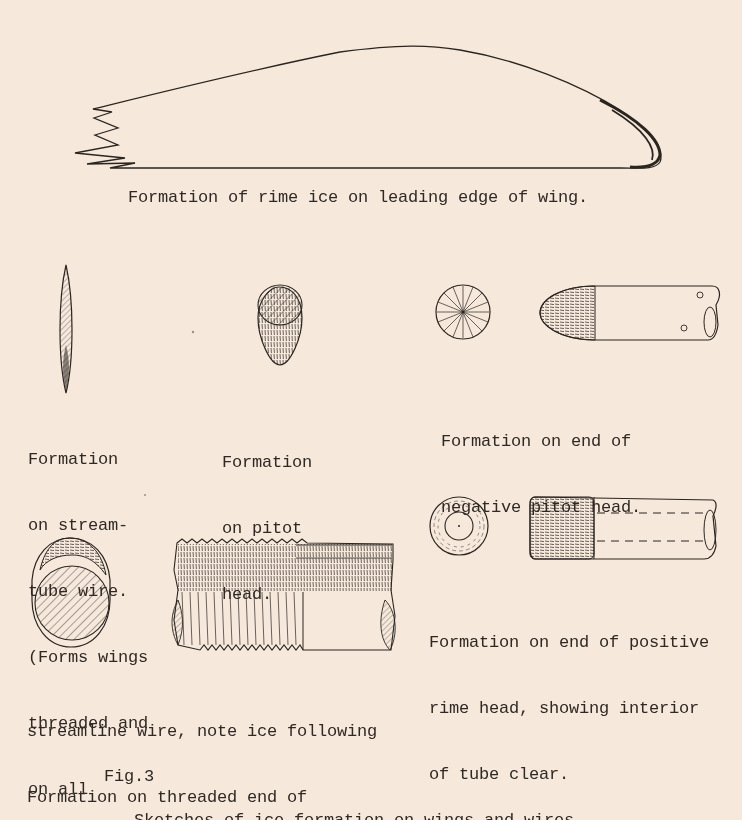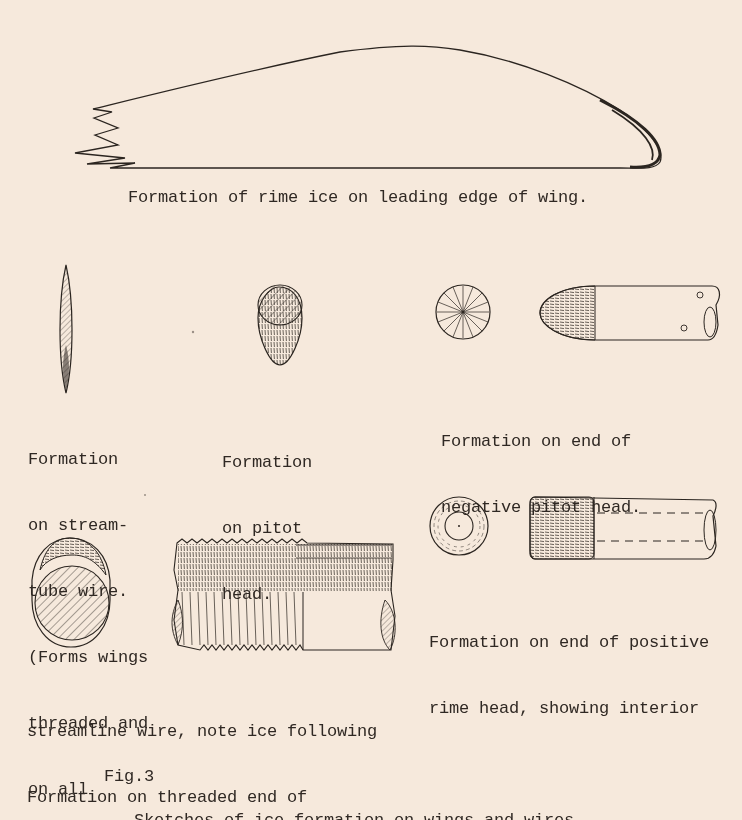--- a/index.html
+++ b/index.html
@@ -153,20 +153,21 @@
   </div>
 
   <div class="cap" style="left:441px; top:387px;">
     <div>Formation on end of</div>
     <div>negative pitot head.</div>
   </div>
 
   <div class="cap" style="left:429px; top:588px;">
     <div>Formation on end of positive</div>
     <div>rime head, showing interior</div>
+    <div>of tube clear.</div>
   </div>
 
   <div class="cap" style="left:27px; top:677px;">
     <div>streamline wire, note ice following</div>
     <div>Formation on threaded end of</div>
     
   </div>
 
   <div class="cap" style="left:57px; top:766px;margin-left:47px;">Fig.3</div>
   <div class="cap" style="left:134px; top:766px;">

